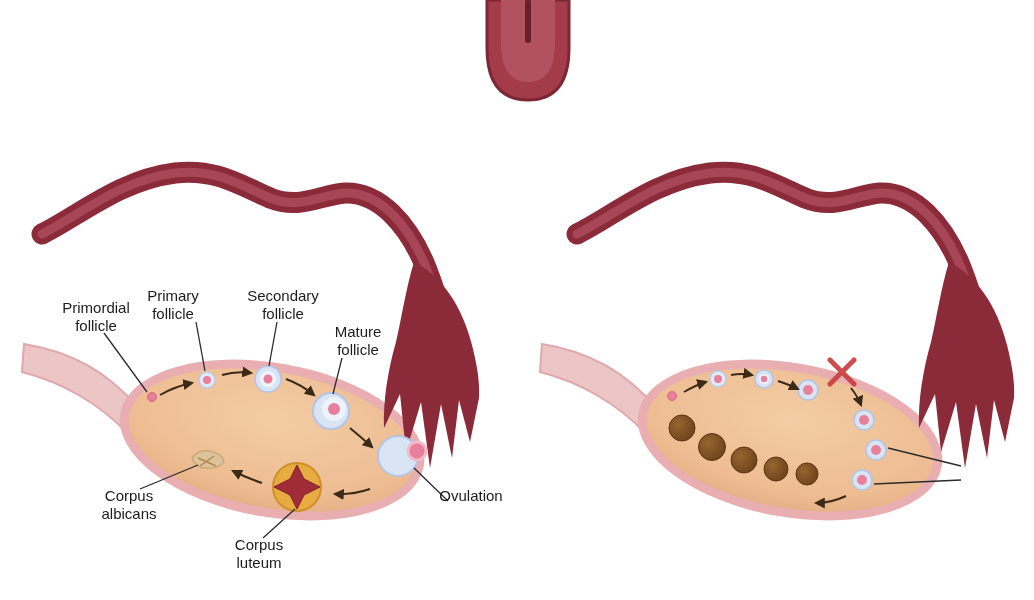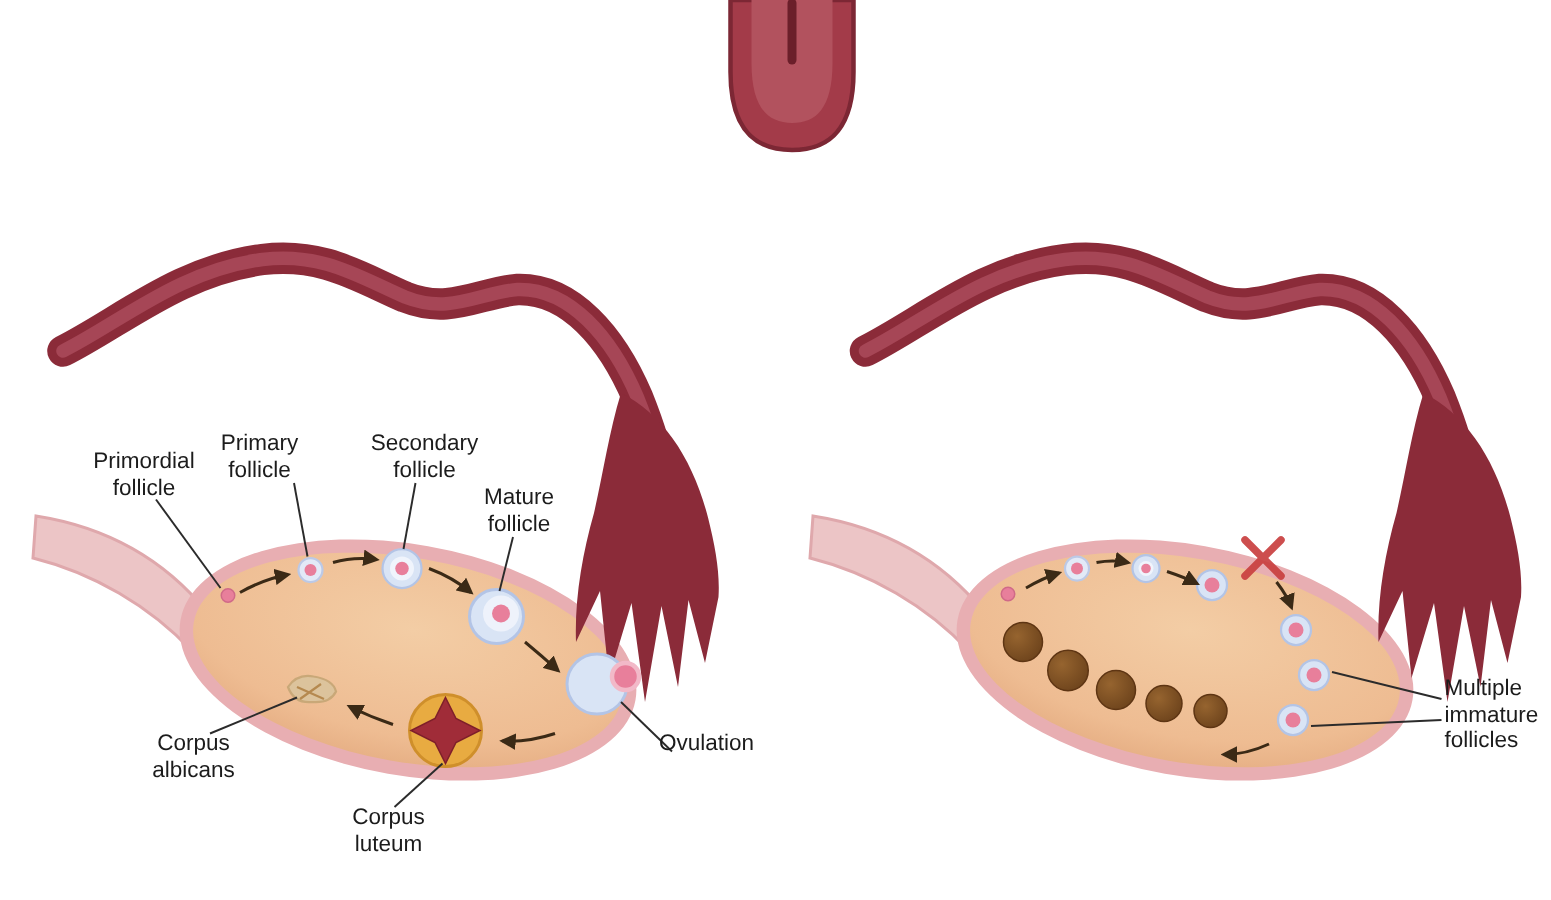--- a/index.html
+++ b/index.html
@@ -184,24 +184,21 @@
     <line x1="961" y1="480" x2="874" y2="484"></line>
   </g>
 </svg>
 
 <div class="label" style="left:96px;top:317px">Primordial
 follicle</div>
 <div class="label" style="left:173px;top:305px">Primary
 follicle</div>
 <div class="label" style="left:283px;top:305px">Secondary
 follicle</div>
-<div class="label" style="left:346px;top:341px">Mature
+<div class="label" style="left:358px;top:341px">Mature
 follicle</div>
 <div class="label" style="left:471px;top:496px">Ovulation</div>
 <div class="label" style="left:129px;top:505px">Corpus
 albicans</div>
 <div class="label" style="left:259px;top:554px">Corpus
 luteum</div>
-<div class="label left-anchor" style="left:963px;top:450px">Multiple
-immature
-follicles</div>
 
 </div>
 
 </body></html>

